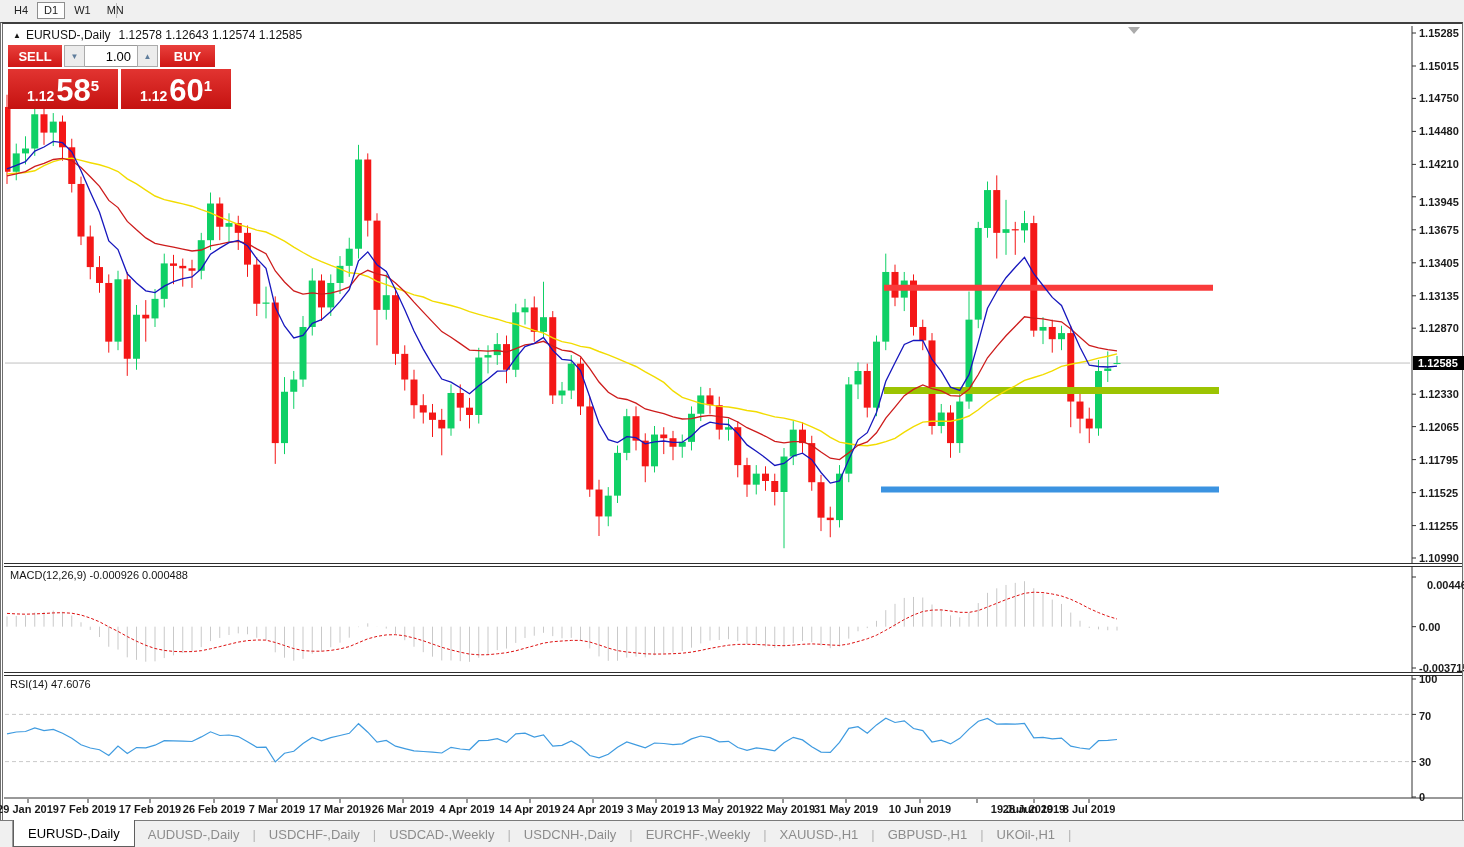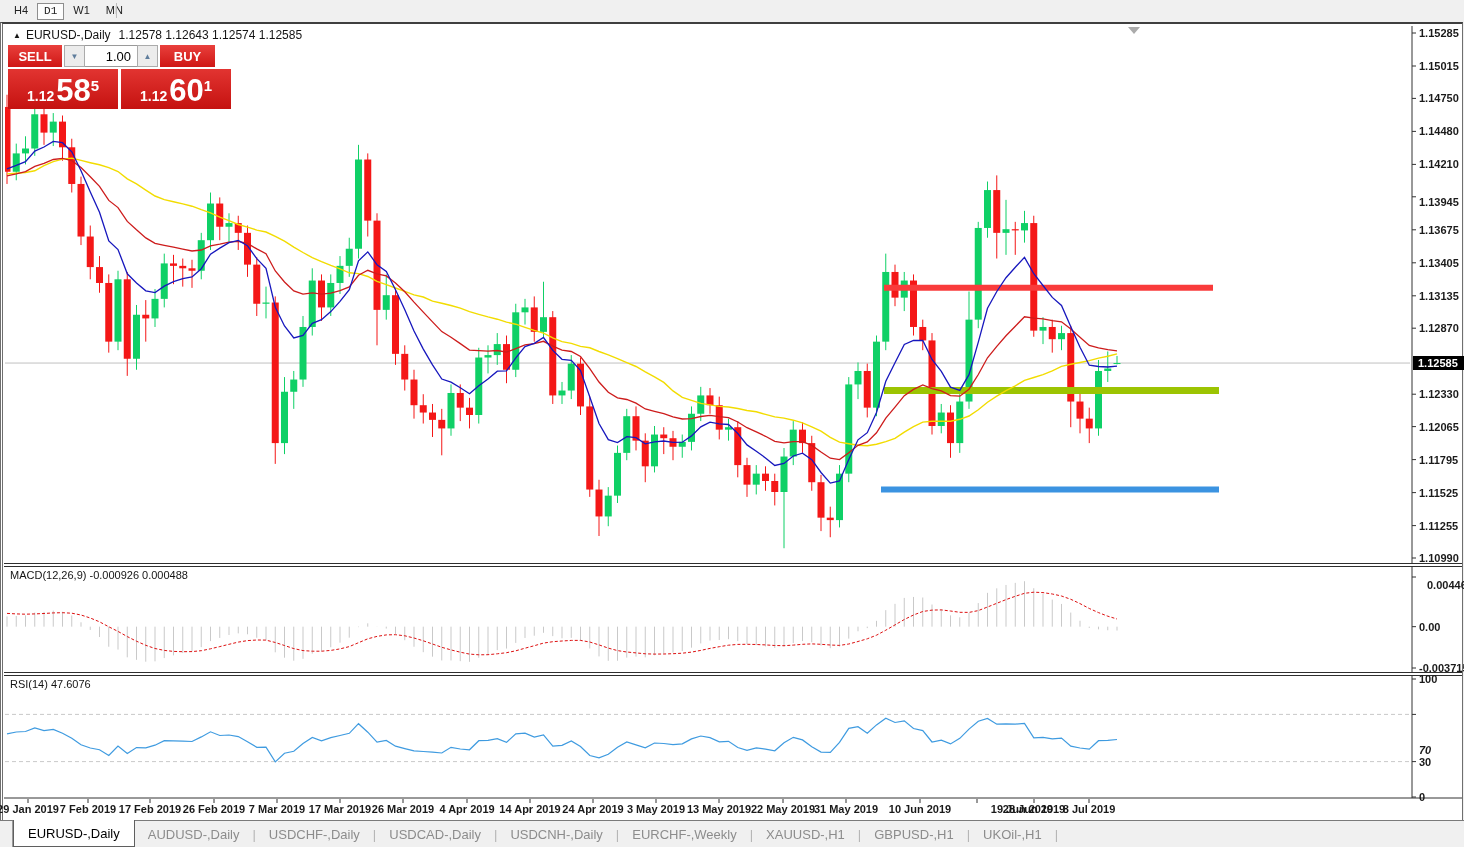--- a/index.html
+++ b/index.html
@@ -4,21 +4,21 @@
 <style>
   * { margin:0; padding:0; box-sizing:border-box; }
   html,body { width:1464px; height:847px; overflow:hidden; background:#f0f0f0;
               font-family:"Liberation Sans", sans-serif; }
   #stage { position:absolute; left:0; top:0; width:1464px; height:847px; background:#f0f0f0; }
 
   
   #toolbar { position:absolute; left:0; top:0; width:1464px; height:22px; background:#f0f0f0; z-index:6; }
   .tf-btn { position:relative; display:inline-block; margin:2px 1px 0 1px; padding:1px 6px 2px 6px;
             font-size:11px; color:#222; border:1px solid transparent; cursor:default; }
-  .tf-btn.active { background:#fdfdfd; border:1px solid #8e8e8e;font-family:Liberation Mono, monospace; }
+  .tf-btn.active { background:#fdfdfd; border:1px solid #8e8e8e; }
   #tf-wrap { position:absolute; left:6px; top:0; }
   .tb-sep { position:absolute; left:116px; top:3px; width:1px; height:15px; background:#bdbdbd; }
 
   
   #window { position:absolute; left:0; top:22px; width:1463px; height:798px; background:#ffffff;
             border-top:2px solid #3f3f3f; border-left:3px double #6f6f6f; border-right:1px solid #6f6f6f;
             z-index:1; }
   #chart-svg { position:absolute; left:0; top:0; width:1464px; height:847px; z-index:3; pointer-events:none; }
 
   
@@ -572,21 +572,21 @@
       <div class="ax-label" style="top: 394.205px;">1.12330</div>
       <div class="ax-label" style="top: 426.597px;">1.12065</div>
       <div class="ax-label" style="top: 459.601px;">1.11795</div>
       <div class="ax-label" style="top: 492.604px;">1.11525</div>
       <div class="ax-label" style="top: 525.608px;">1.11255</div>
       <div class="ax-label" style="top: 558px;">1.10990</div>
       <div class="ax-label" style="top: 585px; padding-left: 8px;">0.004465</div>
       <div class="ax-label" style="top: 626.672px;">0.00</div>
       <div class="ax-label" style="top: 668px;">-0.003715</div>
       <div class="ax-label" style="top: 679px;">100</div>
-      <div class="ax-label" style="top: 750px; font-style: italic;">70</div>
+      <div class="ax-label" style="top: 716px;">70</div>
       <div class="ax-label" style="top: 761.6px;">30</div>
       <div class="ax-label" style="top: 797px;">0</div>
     </div>
   <div id="cur-tag" style="top: 356.035px;">1.12585</div>
   <div id="date-labels">
       <div class="date-label" style="left: 28px;">29 Jan 2019</div>
       <div class="date-label" style="left: 88px;">7 Feb 2019</div>
       <div class="date-label" style="left: 150px;">17 Feb 2019</div>
       <div class="date-label" style="left: 214px;">26 Feb 2019</div>
       <div class="date-label" style="left: 277px;">7 Mar 2019</div>
@@ -606,21 +606,21 @@
     </div>
 
   <div id="tabbar">
     <div id="tab-notch"></div>
   <div class="tab active">EURUSD-,Daily</div>
       <div class="tab-pipe"></div>
       <div class="tab">AUDUSD-,Daily</div>
       <div class="tab-pipe">|</div>
       <div class="tab">USDCHF-,Daily</div>
       <div class="tab-pipe">|</div>
-      <div class="tab">USDCAD-,Daily</div>
+      <div class="tab">USDCAD-,Weekly</div>
       <div class="tab-pipe">|</div>
       <div class="tab">USDCNH-,Daily</div>
       <div class="tab-pipe">|</div>
       <div class="tab">EURCHF-,Weekly</div>
       <div class="tab-pipe">|</div>
       <div class="tab">XAUUSD-,H1</div>
       <div class="tab-pipe">|</div>
       <div class="tab">GBPUSD-,H1</div>
       <div class="tab-pipe">|</div>
       <div class="tab">UKOil-,H1</div>

